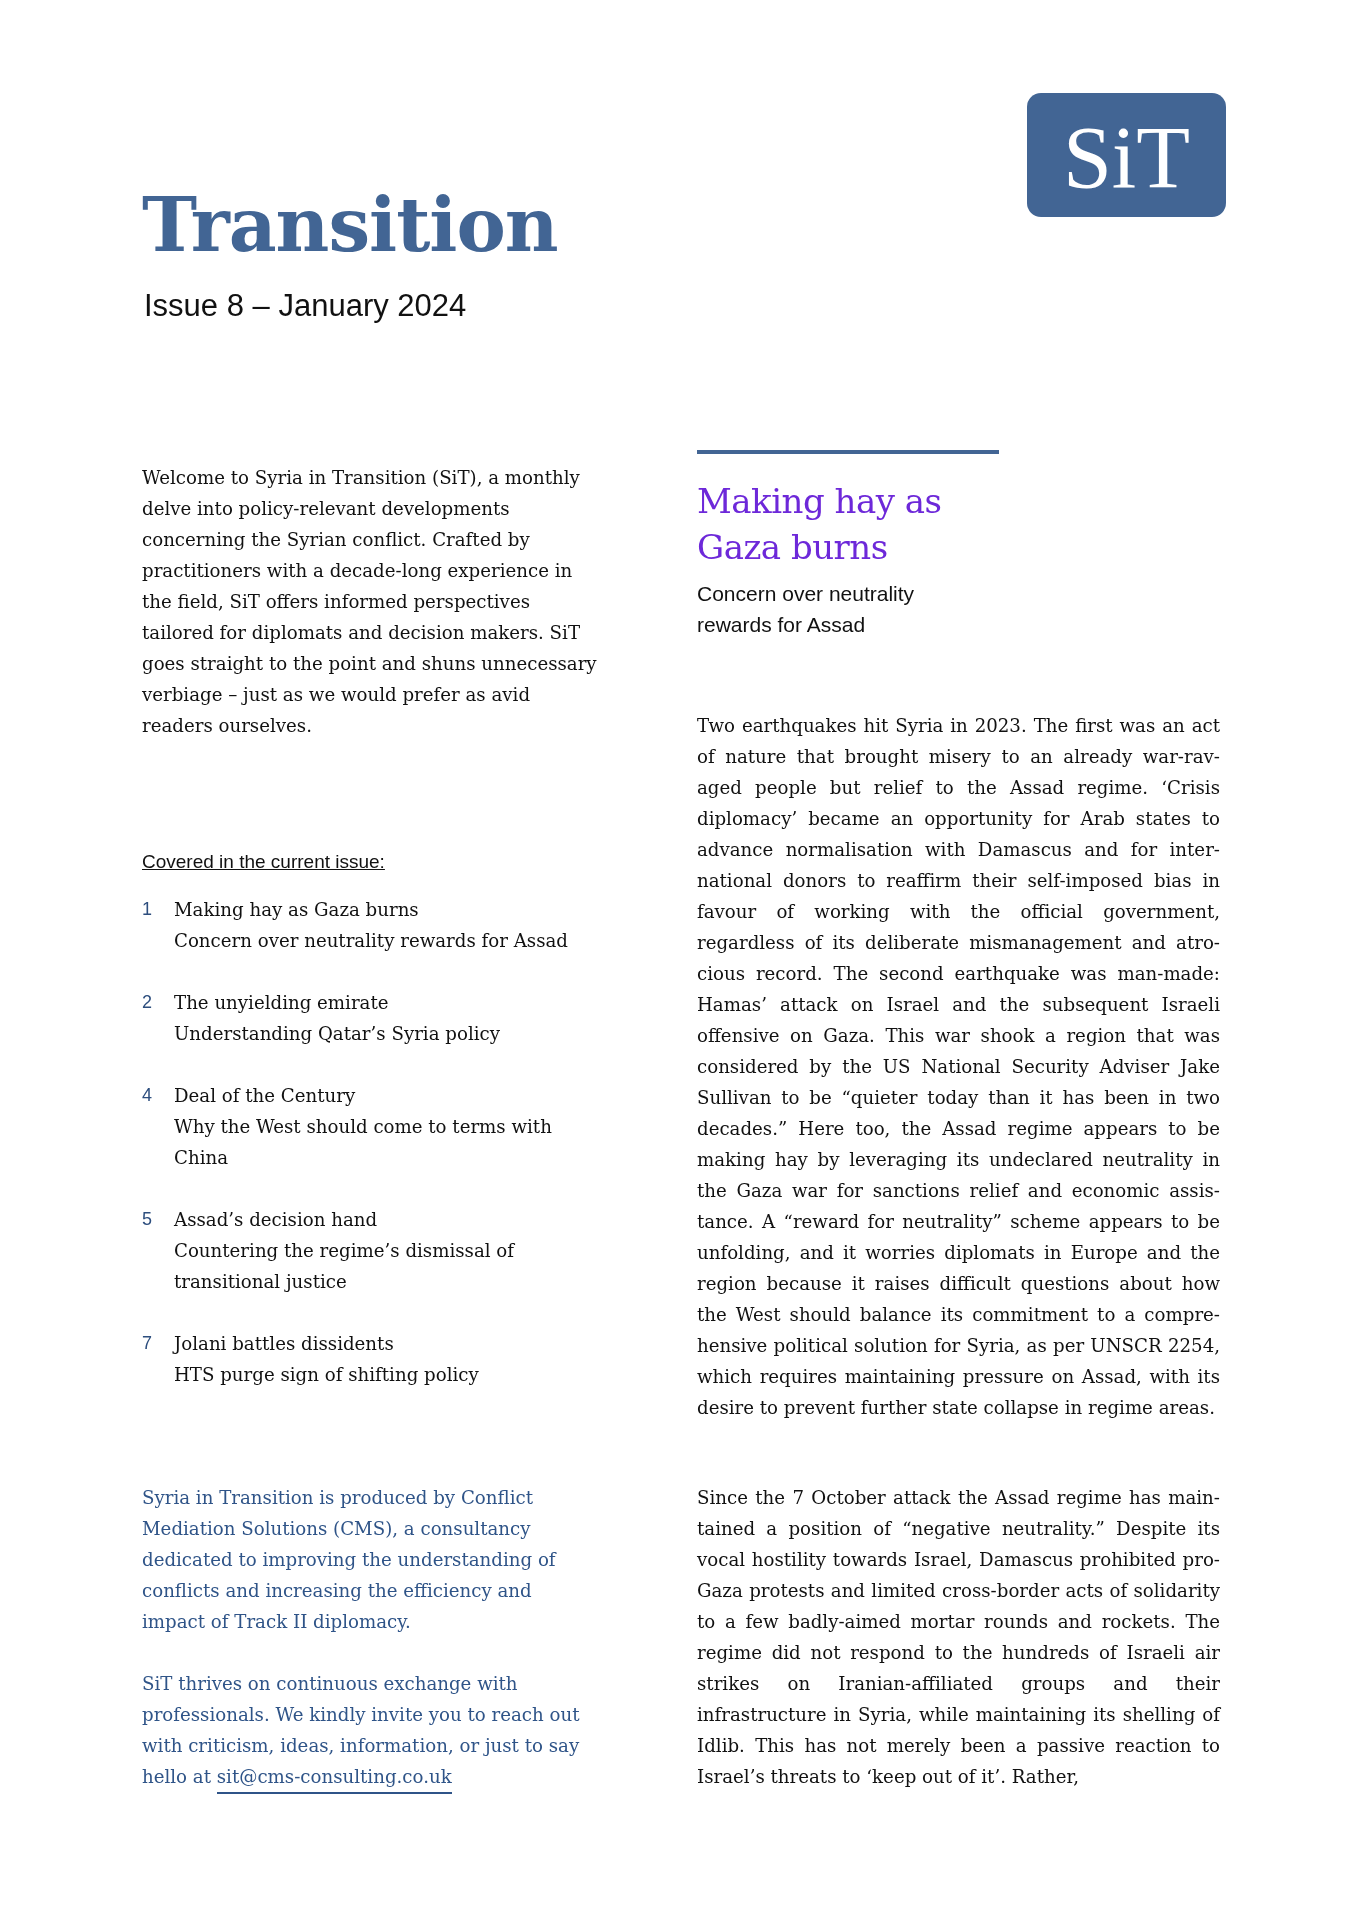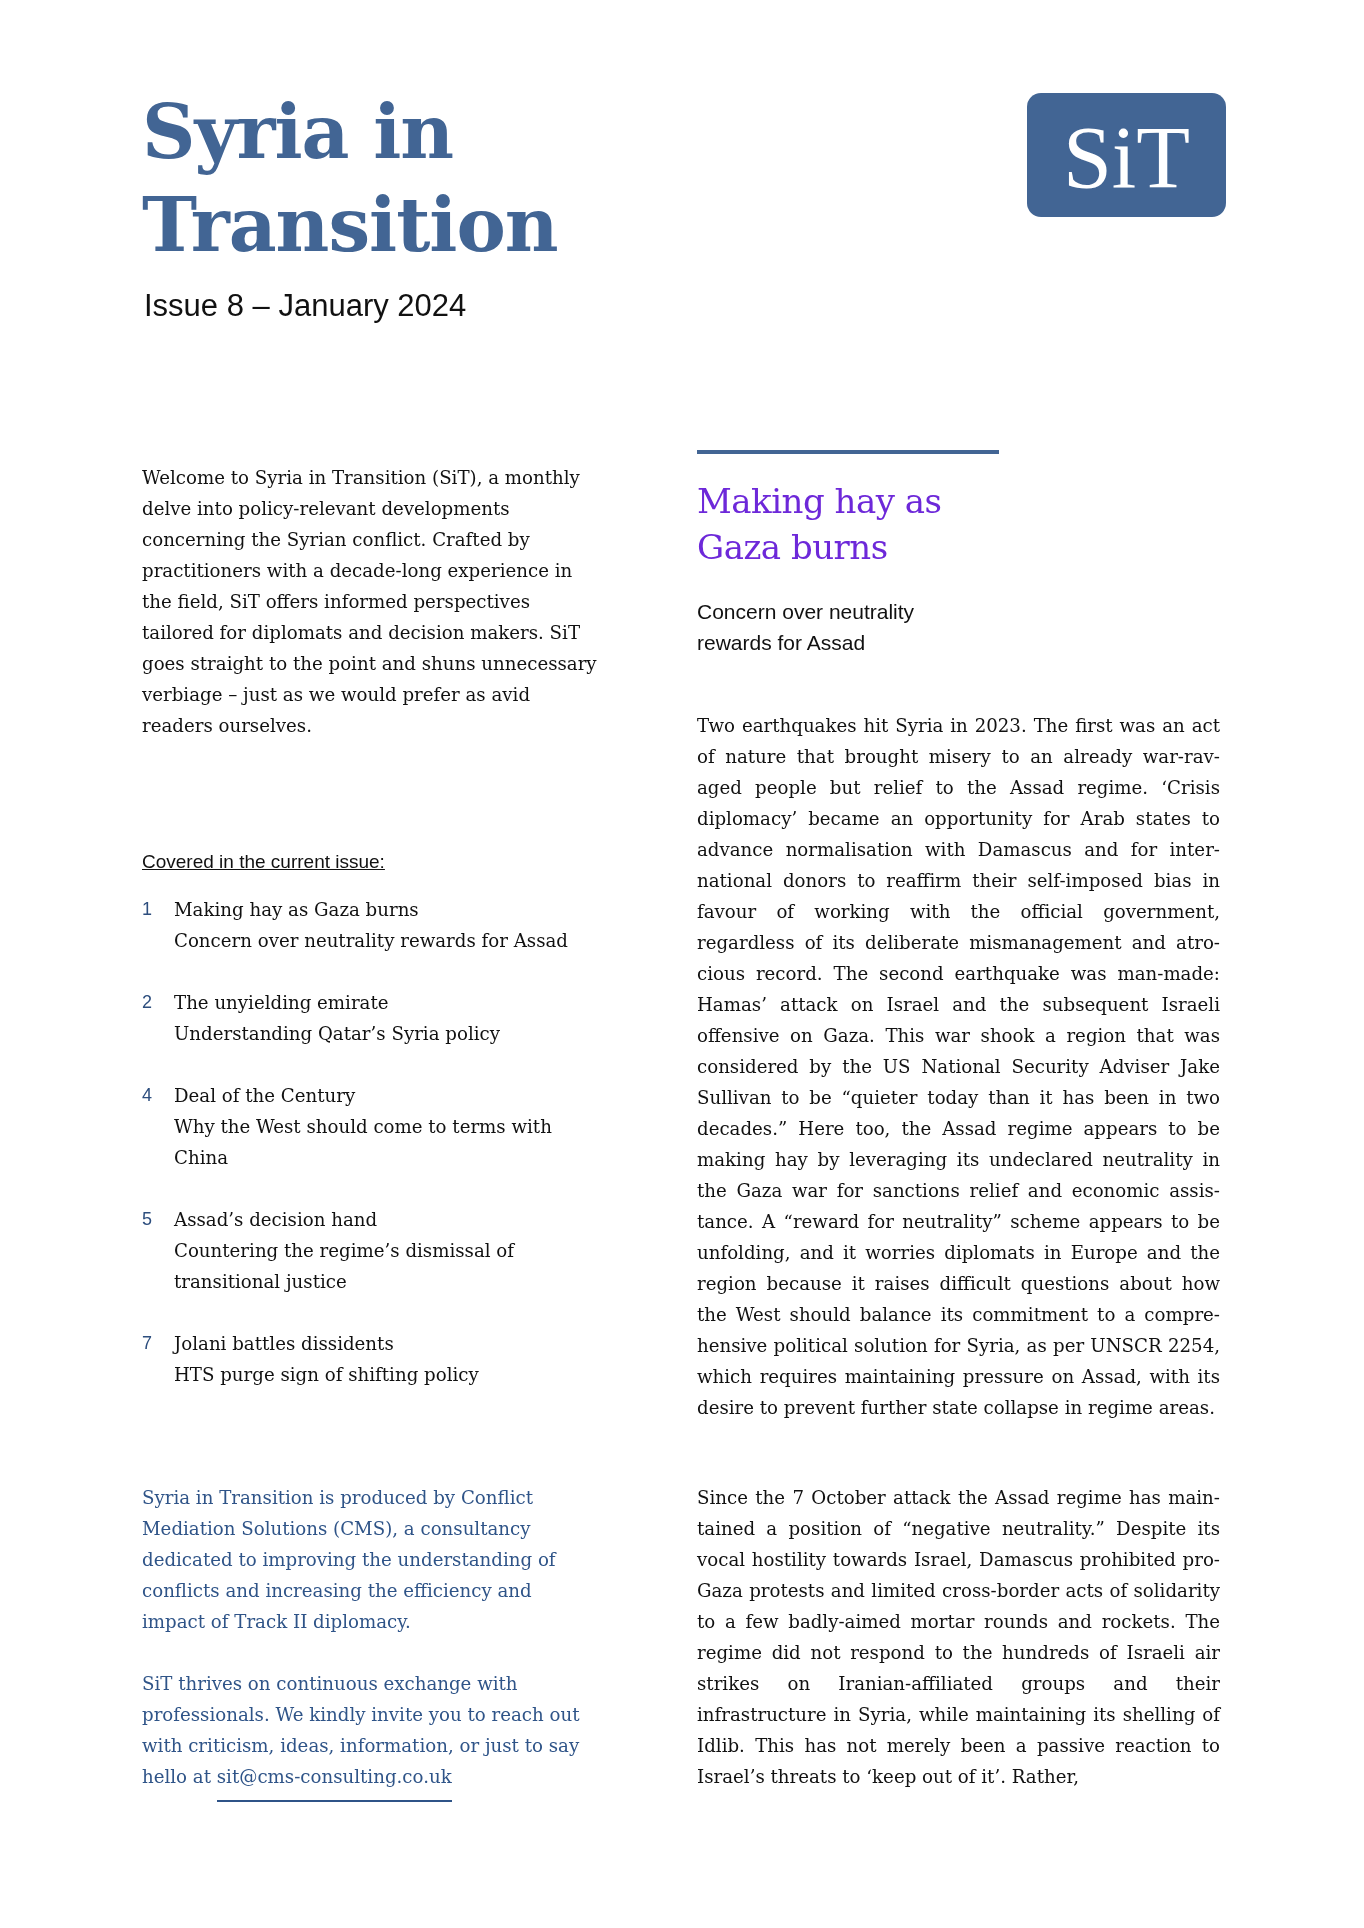--- a/index.html
+++ b/index.html
@@ -47,44 +47,44 @@
     }
     #toc .t-title, #toc .t-sub {
       font-family: "DejaVu Serif", "Liberation Serif", serif;
       font-size: 18.2px; line-height: 31px; display: block; color: #111;
     }
     #toc li:nth-child(1) { margin-bottom: 31px; }
 
     .blue-text { color: #2f5488; }
     #about { top: 1482px; }
     #contact { top: 1668px; }
-    #contact a { color: #2f5488; text-decoration: none; border-bottom: 2px solid #2f5488; padding-bottom: 13px; }
+    #contact a { color: #2f5488; text-decoration: none; border-bottom: 2px solid #2f5488; padding-bottom: 5px; }
 
     .right-col { position: absolute; left: 697px; width: 523px; }
     #rule { position: absolute; left: 697px; top: 450px; width: 302px; height: 4px; background: #426594; }
     #article-title {
       top: 478px;
       font-family: "DejaVu Serif", "Liberation Serif", serif;
       font-size: 34px; line-height: 46px; color: #6d28d9; margin: 0; font-weight: normal;
       letter-spacing: -0.5px;
     }
     #article-subtitle {
-      top: 596px;
+      top: 578px;
       font-family: "Liberation Sans", "DejaVu Sans", sans-serif;
       font-size: 21px; line-height: 31px; color: #111; margin: 0;
     }
     .article-para { text-align: justify; hyphens: manual; }
     #para1 { top: 710px; }
     #para2 { top: 1482px; }
   </style>
 </head>
 <body>
 
 <h1 id="masthead-title">
-  <span>Syria in</span><br>
+  <br>
   <span>Transition</span>
 </h1>
 <p id="issue-line">Issue 8 – January 2024</p>
 <div id="logo">
   <span>SiT</span>
 </div>
 
 <p id="intro" class="left-col body-text">Welcome to Syria in Transition (SiT), a monthly delve into policy-relevant developments concerning the Syrian conflict. Crafted by practitioners with a decade-long experience in the field, SiT offers informed perspectives tailored for diplomats and decision makers. SiT goes straight to the point and shuns unnecessary verbiage – just as we would prefer as avid readers ourselves.</p>
 
 <p id="covered-label" class="left-col">Covered in the current issue:</p>

